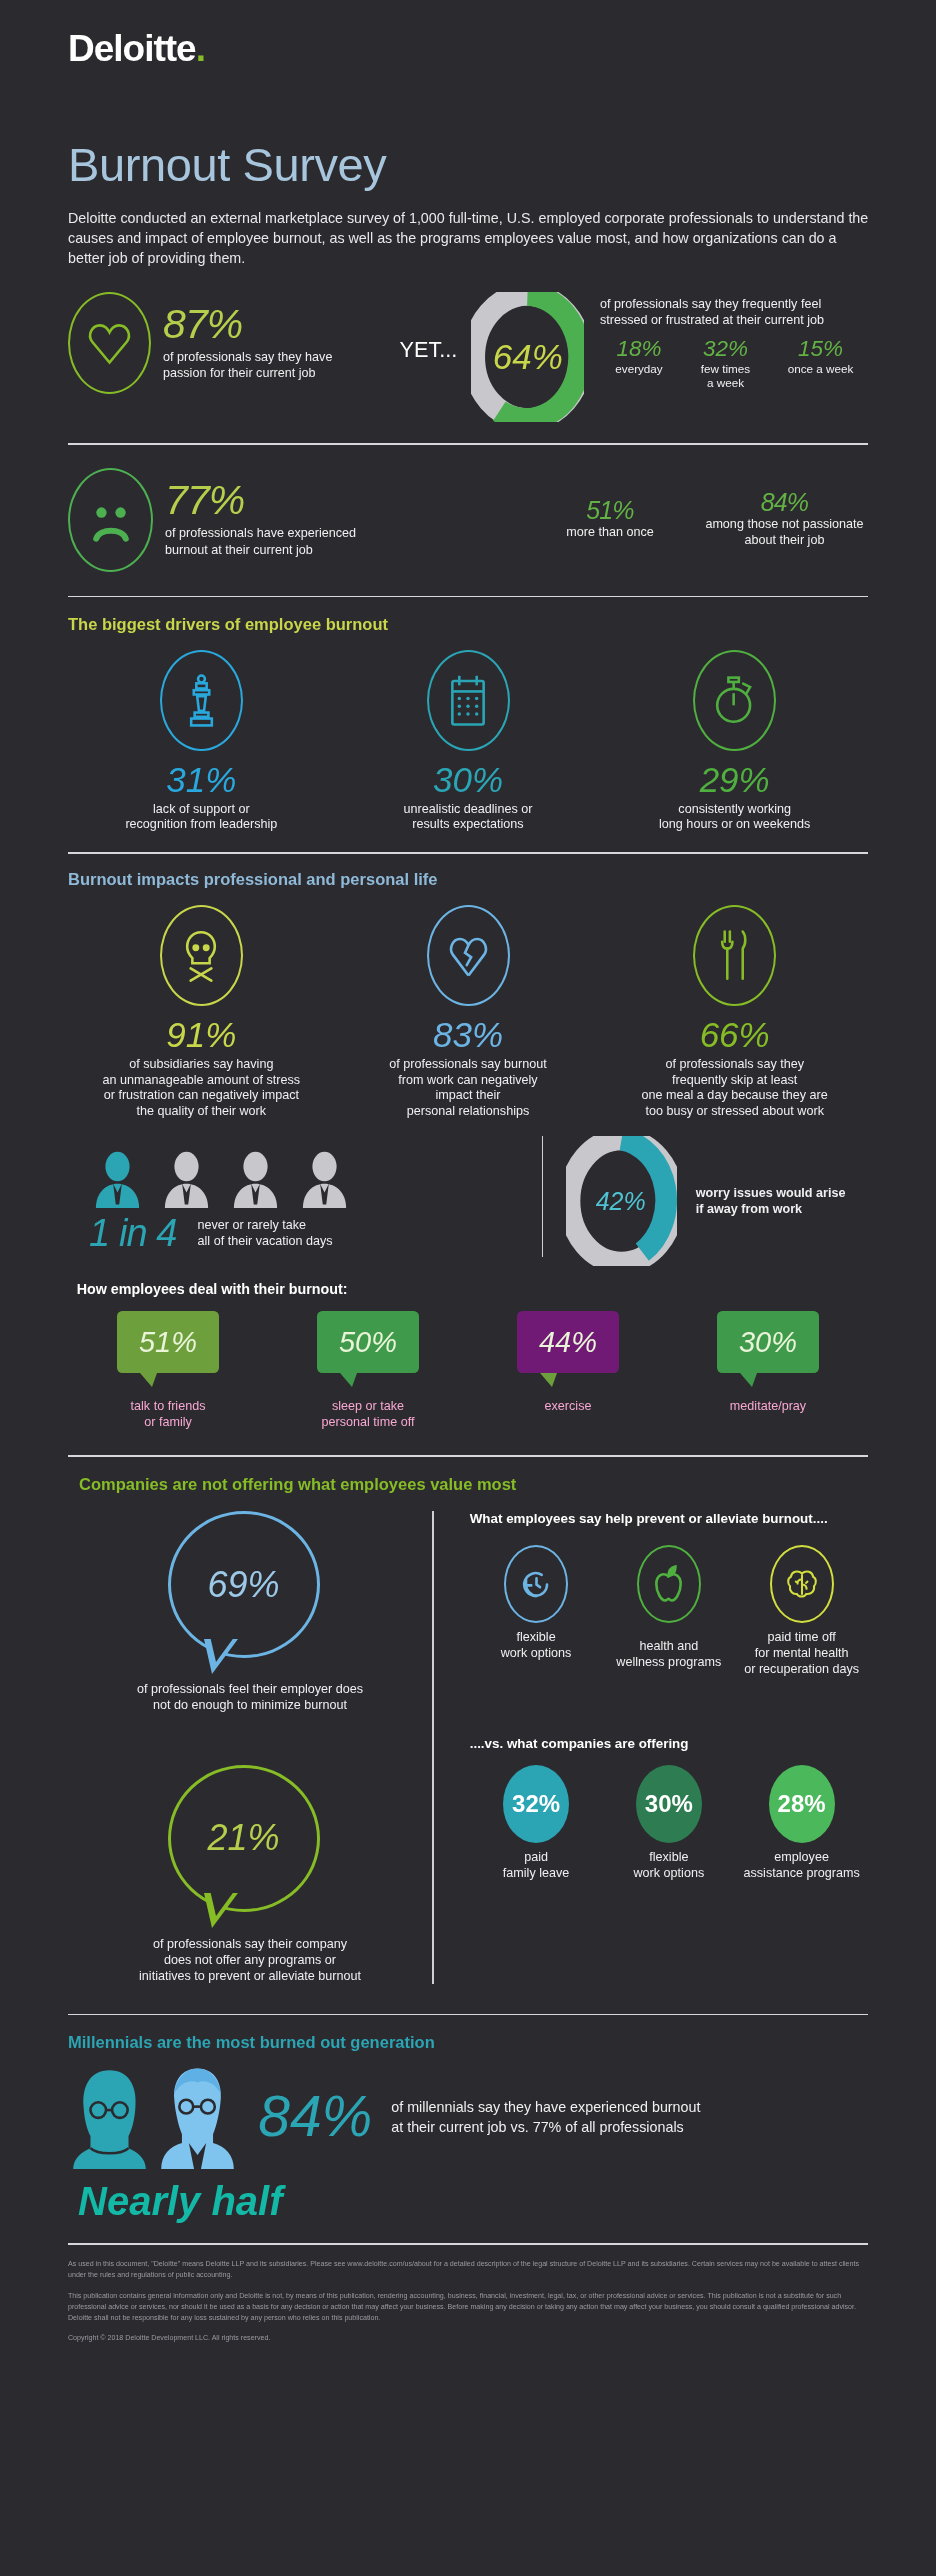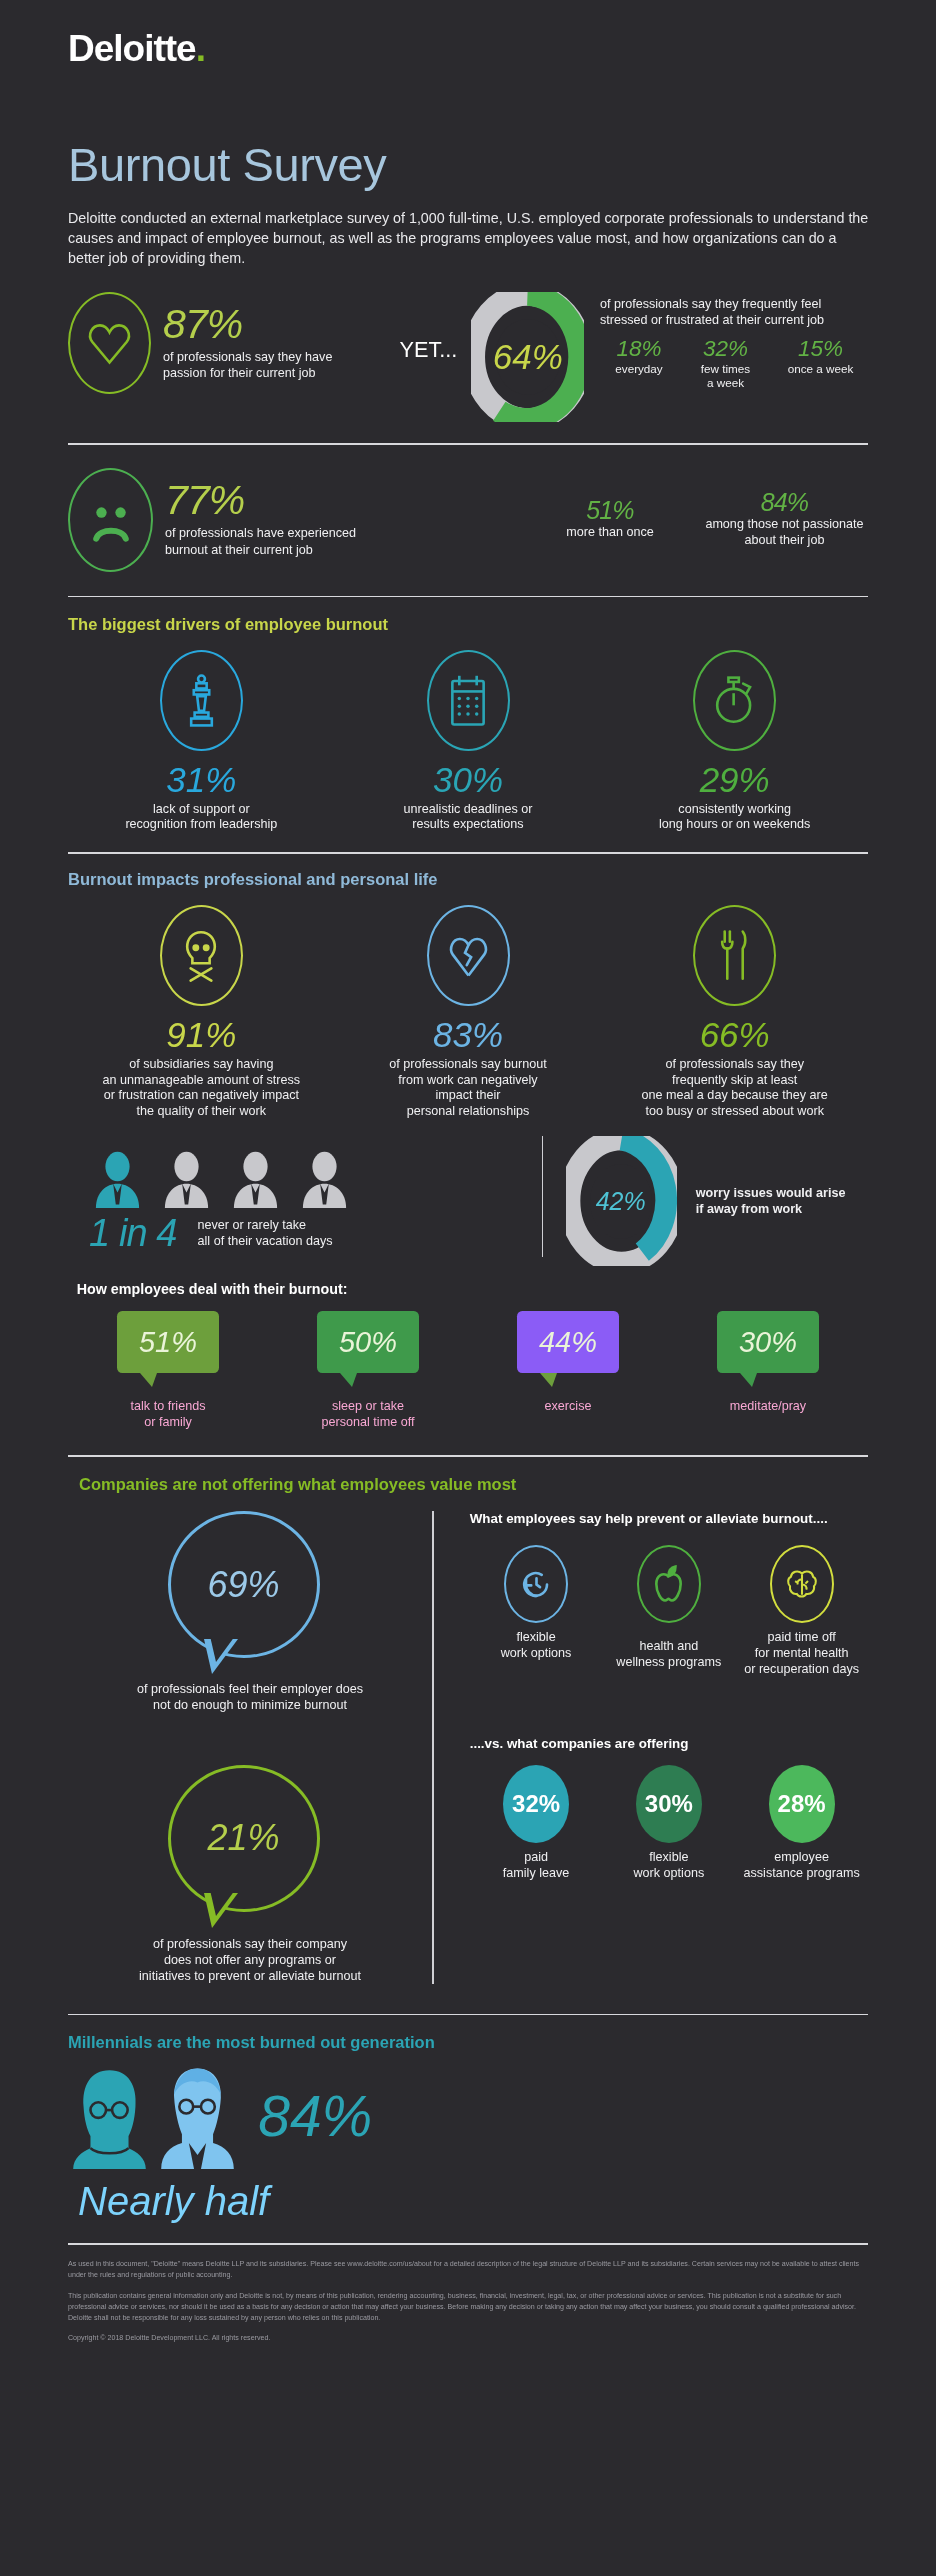--- a/index.html
+++ b/index.html
@@ -139,21 +139,21 @@
     color: #fff; font-size: 24px; font-weight: bold;
   }
   .circles3 .cl { font-size: 12.6px; color: #f0f0f2; line-height: 1.25; margin-top: 7px;}
 
   .subhead { font-size: 14.3px; font-weight: bold; color: #ffffff; }
 
   
   .mill-row { display: flex; align-items: center; padding: 0 68px; margin-top: 5.2px; }
   .mill-num { font-style: italic; font-weight: 300; font-size: 57px; color: #2ba4b4; line-height: 1; }
   .mill-txt { font-size: 14.3px; color: #f0f0f2; line-height: 1.4; margin-left: 19px; }
-  .nearly { font-style: italic; font-weight: 400; font-size: 40px; color: #7dd3fc; line-height:1; white-space: nowrap;}
+  .nearly { font-style: italic; font-weight: 700; font-size: 40px; color: #14b8a6; line-height:1; white-space: nowrap;}
 
   
   .footer { padding: 0 68px; margin-top: 22.5px; }
   .legal { font-size: 7.1px; color: #9a9aa1; line-height: 1.55; margin-top: 14px; }
   .legal p { margin-bottom: 9.5px; }
 </style>
 </head>
 <body>
 
 <div class="page">
@@ -430,21 +430,21 @@
 or family</div>
       </div>
       <div class="bcell">
         <div class="bubble" style="color:#3f9a4b;background:#3f9a4b;">
           <span>50%</span>
         </div>
         <div class="bl" style="white-space:pre-line;">sleep or take
 personal time off</div>
       </div>
       <div class="bcell">
-        <div class="bubble" style="color:#6d9f3c;background:#8b5cf6;">
+        <div class="bubble" style="color:#6d9f3c;background:#701a75;">
           <span>44%</span>
         </div>
         <div class="bl" style="white-space:pre-line;">exercise</div>
       </div>
       <div class="bcell">
         <div class="bubble" style="color:#3f9a4b;background:#3f9a4b;">
           <span>30%</span>
         </div>
         <div class="bl" style="white-space:pre-line;">meditate/pray</div>
       </div>
@@ -567,20 +567,22 @@
     </svg>
     <svg width="83" height="104" viewBox="0 0 96 120" style="margin-left:5.2px;">
       <path d="M48 4 C30 4 20 18 21 38 C22 54 26 70 30 80 L30 90 C16 94 6 104 6 120 L90 120 C90 104 80 94 66 90 L66 80 C70 70 74 54 75 38 C76 18 66 4 48 4 Z" fill="#7fc4ef"></path>
       <path d="M21 34 C26 22 38 16 48 20 C58 16 70 22 75 34 C74 20 64 4 48 4 C32 4 22 20 21 34 Z" fill="#5fb0e5"></path>
       <circle cx="35" cy="48" r="8" fill="none" stroke="#2b2a2e" stroke-width="3"></circle>
       <circle cx="60" cy="48" r="8" fill="none" stroke="#2b2a2e" stroke-width="3"></circle>
       <line x1="43" y1="48" x2="52" y2="48" stroke="#2b2a2e" stroke-width="3"></line>
       <path d="M38 90 L48 104 L58 90 L52 120 L44 120 Z" fill="#2b2a2e"></path>
     </svg>
     <div class="mill-num" style="margin-left:19px;">84%</div>
+    <div class="mill-txt" style="white-space:pre-line;">of millennials say they have experienced burnout
+at their current job vs. 77% of all professionals</div>
   </div>
 
   <div class="mill-row" style="margin-top:12px;padding-left:78px;">
     <div class="nearly">Nearly half</div>
   </div>
 
   <div class="footer">
     <div class="rule" style="margin:0;"></div>
     <div class="legal">
       <p>As used in this document, "Deloitte" means Deloitte LLP and its subsidiaries. Please see www.deloitte.com/us/about for a detailed description of the legal structure of Deloitte LLP and its subsidiaries. Certain services may not be available to attest clients under the rules and regulations of public accounting.</p>

